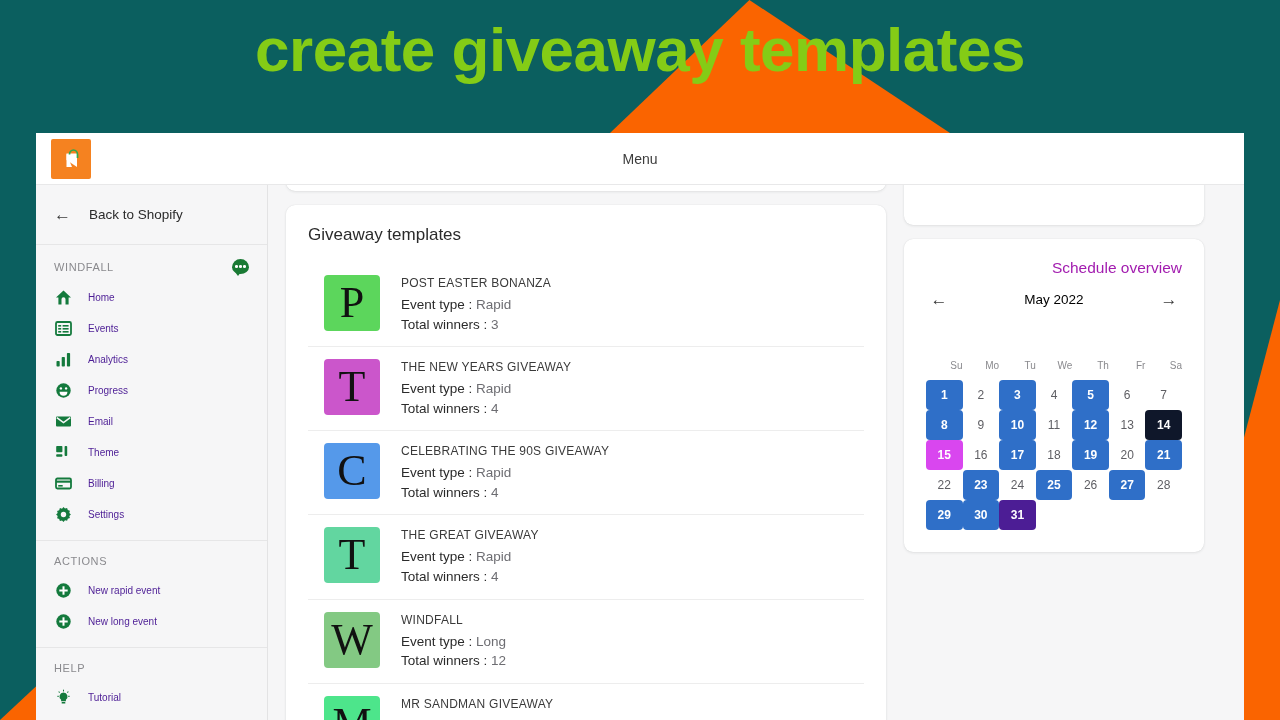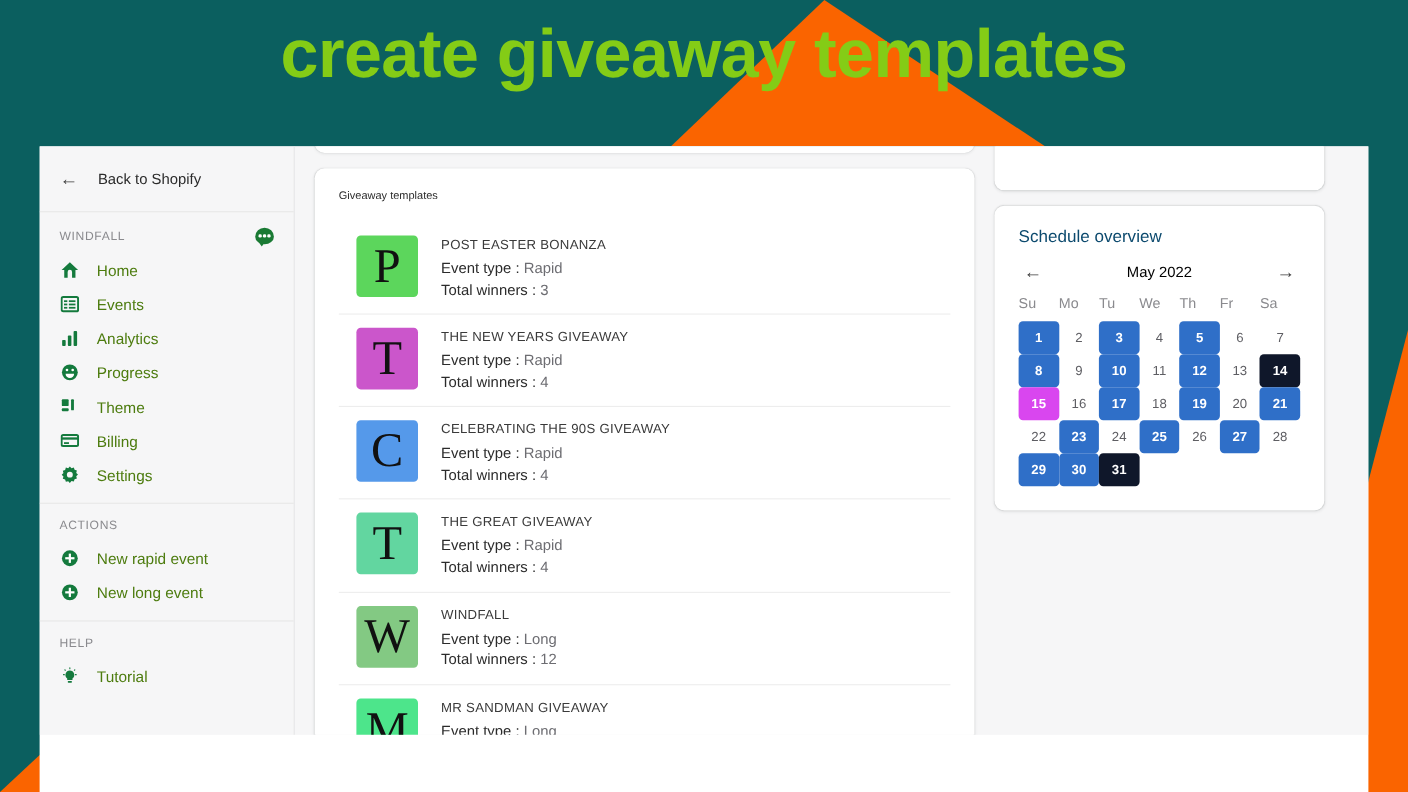--- a/index.html
+++ b/index.html
@@ -134,22 +134,22 @@
     border-left: 3px solid transparent;
     border-right: 3px solid transparent;
     border-top: 4px solid #1A7A34;
   }
   .chat-dot { width: 2.5px; height: 2.5px; background: #fff; border-radius: 50%; }
   .nav-item {
     display: flex; align-items: center;
     gap: 16px;
     height: 31px;
     padding: 0 18px;
-    font-size: 14px;
-    color: #4d7c0f;
+    font-size: 10px;
+    color: #4c1d95;
     cursor: pointer;
   }
   .nav-ico {
     width: 18px; height: 18px;
     flex: none;
     display: flex; align-items: center; justify-content: center;
     color: #147A3D;
   }
   .nav-ico svg { display: block; }
 
@@ -181,21 +181,21 @@
     height: 64px;
     margin-top: -24px;
     border-radius: 0 0 9px 9px;
     padding: 0 22px;
     display: flex; align-items: flex-start; gap: 14px;
     overflow: hidden;
   }
 
   .card-templates { margin-top: 14px; padding: 20px 22px 0 22px; }
   .card-title {
-    font-size: 10px;
+    font-size: 17px;
     color: #2B2B2B;
     margin-bottom: 18px;
   }
   .tpl-row {
     display: flex; align-items: flex-start;
     gap: 21px;
     padding: 12px 0 12px 16px;
     border-bottom: 1px solid #EDEDED;
     cursor: pointer;
   }
@@ -221,41 +221,42 @@
   }
   .tpl-line {
     font-size: 13.5px;
     color: #2B2B2B;
     line-height: 1.45;
   }
   .tpl-line .val { color: #6D6D72; }
 
   
   .card-calendar { margin-top: 14px; padding: 20px 22px 22px 22px; }
-  .cal-title { font-size: 15.5px; color: #0c4a6e; margin-bottom: 14px; }
+  .cal-title { font-size: 15.5px; color: #a21caf; margin-bottom: 14px; text-align: right; }
   .cal-nav {
     display: flex; align-items: center; justify-content: space-between;
     margin-bottom: 12px;
     padding: 0 2px;
   }
   .cal-nav-btn {
     font-size: 17px; color: #3A3A3A; cursor: pointer;
     line-height: 1; width: 22px; text-align: center;
   }
   .cal-month { font-size: 13.5px; color: #000000; }
   .cal-grid {
     display: grid;
     grid-template-columns: repeat(7, 1fr);
     row-gap: 0;
   }
   .cal-dow {
-    text-align: left;
-    font-size: 13px;
+    text-align: right;
+    font-size: 10px;
     color: #8A8A8E;
     padding-bottom: 9px;
+    margin-top: 40px;
   }
   .cal-cell {
     height: 30px;
     display: flex; align-items: center; justify-content: center;
     font-size: 12px;
     color: #5E5E63;
     cursor: pointer;
   }
   .cal-cell.on {
     background: #2F6FC8;
@@ -268,20 +269,30 @@
 <body>
 
 <div class="promo-bg"></div>
 <div class="promo-triangle"></div>
 <div class="corner-orange-right"></div>
 <div class="corner-orange-left"></div>
 <div class="promo-title">create giveaway templates</div>
 
 <div class="app-window">
 
+  <div class="topbar">
+    <div class="logo-tile">
+      <svg width="26" height="26" viewBox="0 0 26 26">
+        <path d="M8.5 7.5 H19 L19 21 L8.5 14 Z" fill="#FFFFFF"></path>
+        <path d="M8.5 7.5 L8.5 21 L14 21 Z" fill="#FFFFFF"></path>
+        <path d="M11.5 8.5 a4 4.5 0 0 1 8 0 L19.5 12" stroke="#2FA84F" stroke-width="1.7" fill="none"></path>
+      </svg>
+    </div>
+    <div class="topbar-title">Menu</div>
+  </div>
 
   <div class="app-body">
 
     <div class="sidebar">
 
       <div class="nav-back">
         <span class="arrow-left-glyph">←</span>
         <span>Back to Shopify</span>
       </div>
 
@@ -335,20 +346,29 @@
             <svg width="17" height="17" viewBox="0 0 17 17">
               <circle cx="8.5" cy="8.5" r="7.2" fill="#147A3D"></circle>
               <circle cx="5.9" cy="6.4" r="1.2" fill="#fff"></circle>
               <circle cx="11.1" cy="6.4" r="1.2" fill="#fff"></circle>
               <path d="M4.6 9.8 h7.8 a3.9 3.9 0 0 1-7.8 0 Z" fill="#fff"></path>
             </svg>
           </span>
           <span>Progress</span>
         </div>
 
+        <div class="nav-item">
+          <span class="nav-ico">
+            <svg width="17" height="17" viewBox="0 0 17 17">
+              <rect x="1" y="3.5" width="15" height="10" rx="1" fill="#147A3D"></rect>
+              <path d="M1.8 4.6 L8.5 9.6 L15.2 4.6" fill="none" stroke="#F6F6F7" stroke-width="1.6"></path>
+            </svg>
+          </span>
+          <span>Email</span>
+        </div>
 
         <div class="nav-item">
           <span class="nav-ico">
             <svg width="17" height="17" viewBox="0 0 17 17" fill="#147A3D">
               <rect x="1.2" y="2" width="6.2" height="6.2" rx="0.8"></rect>
               <rect x="9.6" y="2" width="2.6" height="10" rx="0.8"></rect>
               <rect x="1.2" y="10.2" width="6.2" height="2.6" rx="0.8"></rect>
             </svg>
           </span>
           <span>Theme</span>
@@ -568,20 +588,20 @@
               <div class="cal-cell on" style="background: rgb(47, 111, 200);">21</div>
               <div class="cal-cell">22</div>
               <div class="cal-cell on" style="background: rgb(47, 111, 200);">23</div>
               <div class="cal-cell">24</div>
               <div class="cal-cell on" style="background: rgb(47, 111, 200);">25</div>
               <div class="cal-cell">26</div>
               <div class="cal-cell on" style="background: rgb(47, 111, 200);">27</div>
               <div class="cal-cell">28</div>
               <div class="cal-cell on" style="background: rgb(47, 111, 200);">29</div>
               <div class="cal-cell on" style="background: rgb(47, 111, 200);">30</div>
-              <div class="cal-cell on" style="background: #0f172a; text-align: right;">31</div>
+              <div class="cal-cell on" style="background: #4c1d95; text-align: right;">31</div>
             </div>
         </div>
 
       </div>
     </div>
   </div>
 </div>
 
 </body></html>

